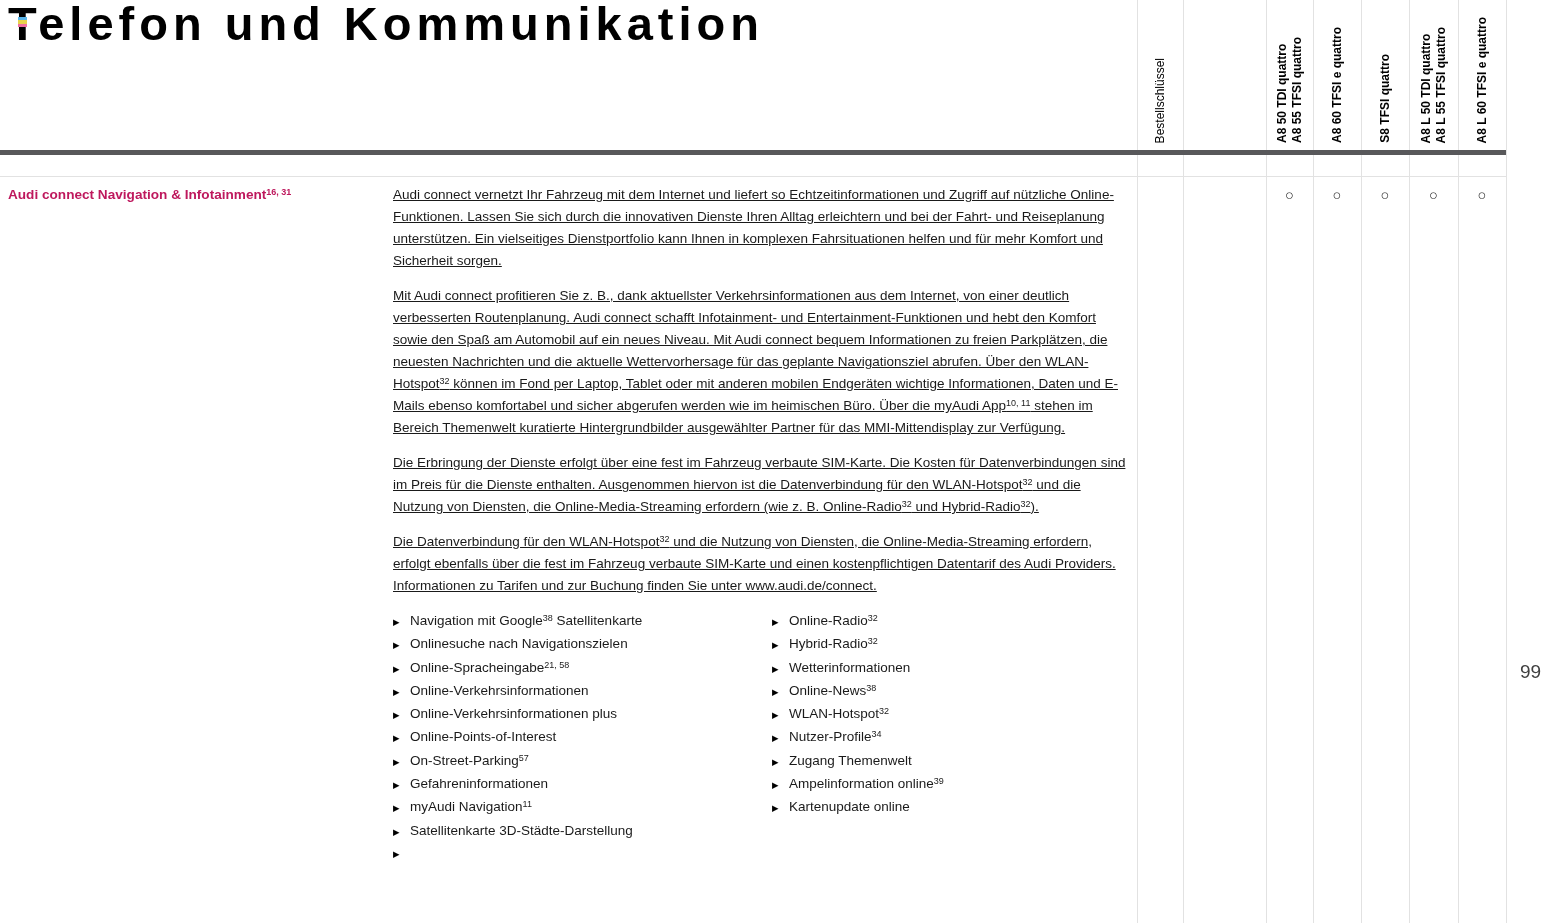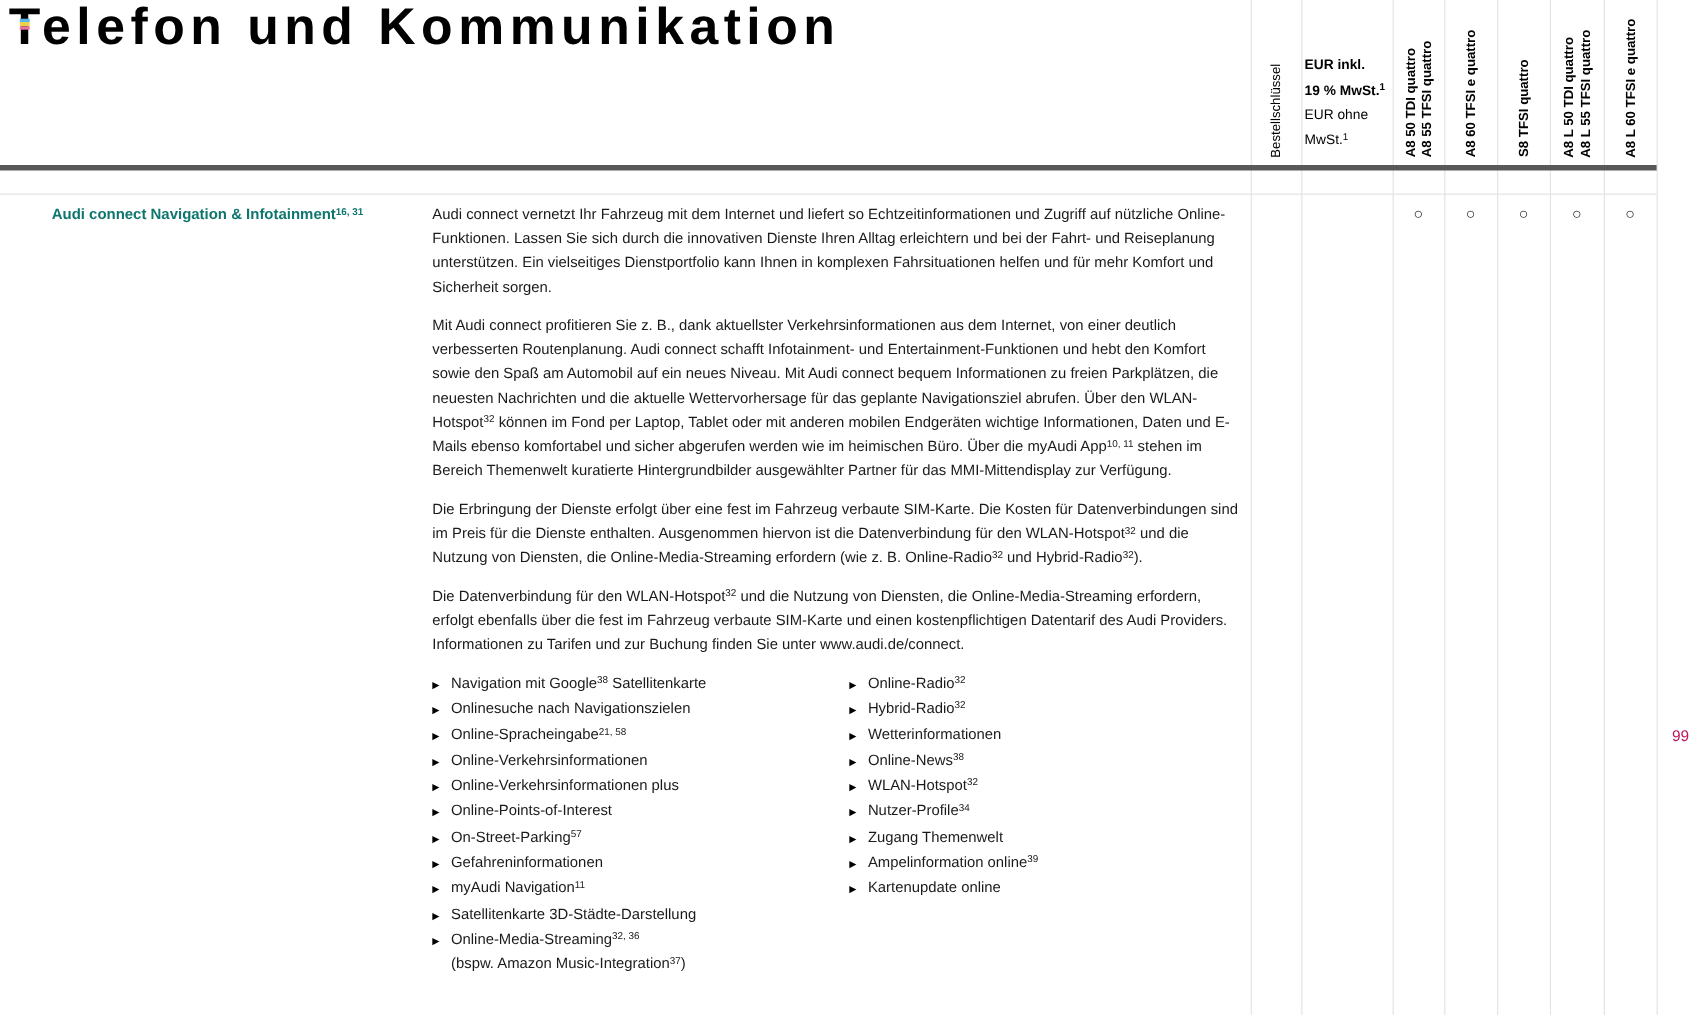--- a/index.html
+++ b/index.html
@@ -34,42 +34,42 @@
     position:absolute;left:1186px;top:48px;width:80px;z-index:2;
     font-size:12.5px;line-height:22.5px;color:#000;
   }
   .price-cell .pl{display:block;}
   .price-cell .pl.bold{font-weight:bold;}
   .header-rule{position:absolute;left:0;top:150px;width:1506px;height:5px;background:#58585a;z-index:2;}
   
   .row-border{position:absolute;left:0;top:176px;width:1506px;height:1px;background:#e2e2e2;}
   .row-label{
     position:absolute;left:8px;top:185px;width:380px;
-    font-size:13.6px;font-weight:bold;color:#0f766e;line-height:20px;margin-left:39px;
+    font-size:13.6px;font-weight:bold;color:#be185d;line-height:20px;
   }
   .row-body{position:absolute;left:393px;top:184px;width:737px;font-size:13.5px;}
-  .row-body p{margin:0 0 13px;line-height:22px;}
+  .row-body p{margin:0 0 13px;line-height:22px;text-decoration:underline;}
   .row-body p.intro{margin:0 0 1px;}
   sup{font-size:9px;line-height:0;position:relative;top:-4px;vertical-align:baseline;}
   
   .lists{display:flex;align-items:flex-start;}
   .blist{list-style:none;margin:0;padding:0;}
   .blist.left{width:379px;flex:none;}
   .blist.right{flex:1;}
   .blist li{display:flex;align-items:baseline;line-height:22.3px;}
   .bullet{width:17px;flex:none;font-size:8.5px;color:#000;}
   .li-text .li-line{display:block;}
   
   .avail{
     position:absolute;top:184px;height:22px;z-index:2;
     display:flex;align-items:center;justify-content:center;
     font-size:14.5px;color:#222;
   }
   
-  .page-number{position:absolute;left:1520px;top:661px;width:28px;font-size:14px;color:#be185d;}
+  .page-number{position:absolute;left:1520px;top:661px;width:28px;font-size:19px;color:#404040;}
 </style>
 </head>
 <body>
 
 <div class="page">
 
   <div class="vline" style="left:1137px"></div>
   <div class="vline" style="left:1183px"></div>
   <div class="vline" style="left:1266px"></div>
   <div class="vline" style="left:1313px"></div>
@@ -82,26 +82,20 @@
   <span class="marker">
       <i class="s1"></i>
       <i class="s2"></i>
       <i class="s3"></i>
     </span>
 
   <div class="vcell" style="left:1137px;width:46px">
     <span class="vtext">Bestellschlüssel</span>
   </div>
 
-  <div class="price-cell">
-    <span class="pl bold">EUR inkl.</span>
-    <span class="pl bold">19 % MwSt.<sup>1</sup></span>
-    <span class="pl">EUR ohne</span>
-    <span class="pl">MwSt.<sup>1</sup></span>
-  </div>
 
   <div class="vcell" style="left:1266px;width:47px">
     <span class="vtext bold">
       <div>A8 50 TDI quattro</div>
       <div>A8 55 TFSI quattro</div>
     </span>
   </div>
   <div class="vcell" style="left:1313px;width:48px">
     <span class="vtext bold">
       <div>A8 60 TFSI e quattro</div>
@@ -173,24 +167,20 @@
         <li>
             <span class="bullet">▶</span>
             <span class="li-text">myAudi Navigation<sup>11</sup></span>
           </li>
         <li>
             <span class="bullet">▶</span>
             <span class="li-text">Satellitenkarte 3D-Städte-Darstellung</span>
           </li>
         <li>
           <span class="bullet">▶</span>
-          <span class="li-text">
-            <span class="li-line">Online-Media-Streaming<sup>32, 36</sup></span>
-            <span class="li-line">(bspw. Amazon Music-Integration<sup>37</sup>)</span>
-          </span>
         </li>
       </ul>
       <ul class="blist right">
         <li>
             <span class="bullet">▶</span>
             <span class="li-text">Online-Radio<sup>32</sup></span>
           </li>
         <li>
             <span class="bullet">▶</span>
             <span class="li-text">Hybrid-Radio<sup>32</sup></span>

